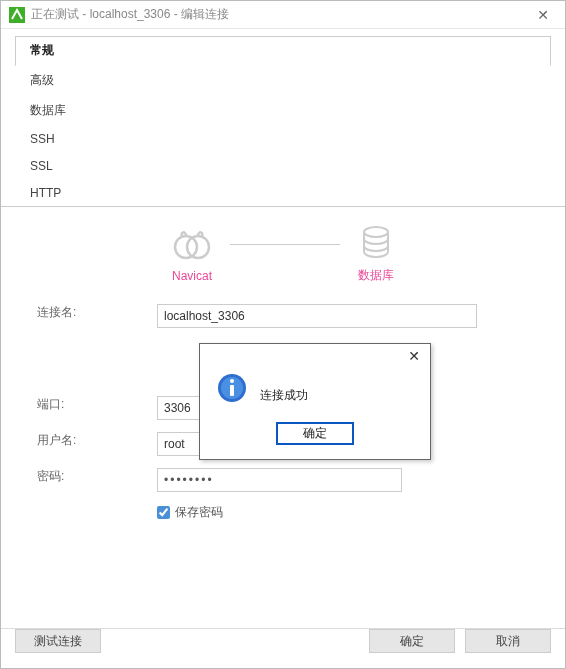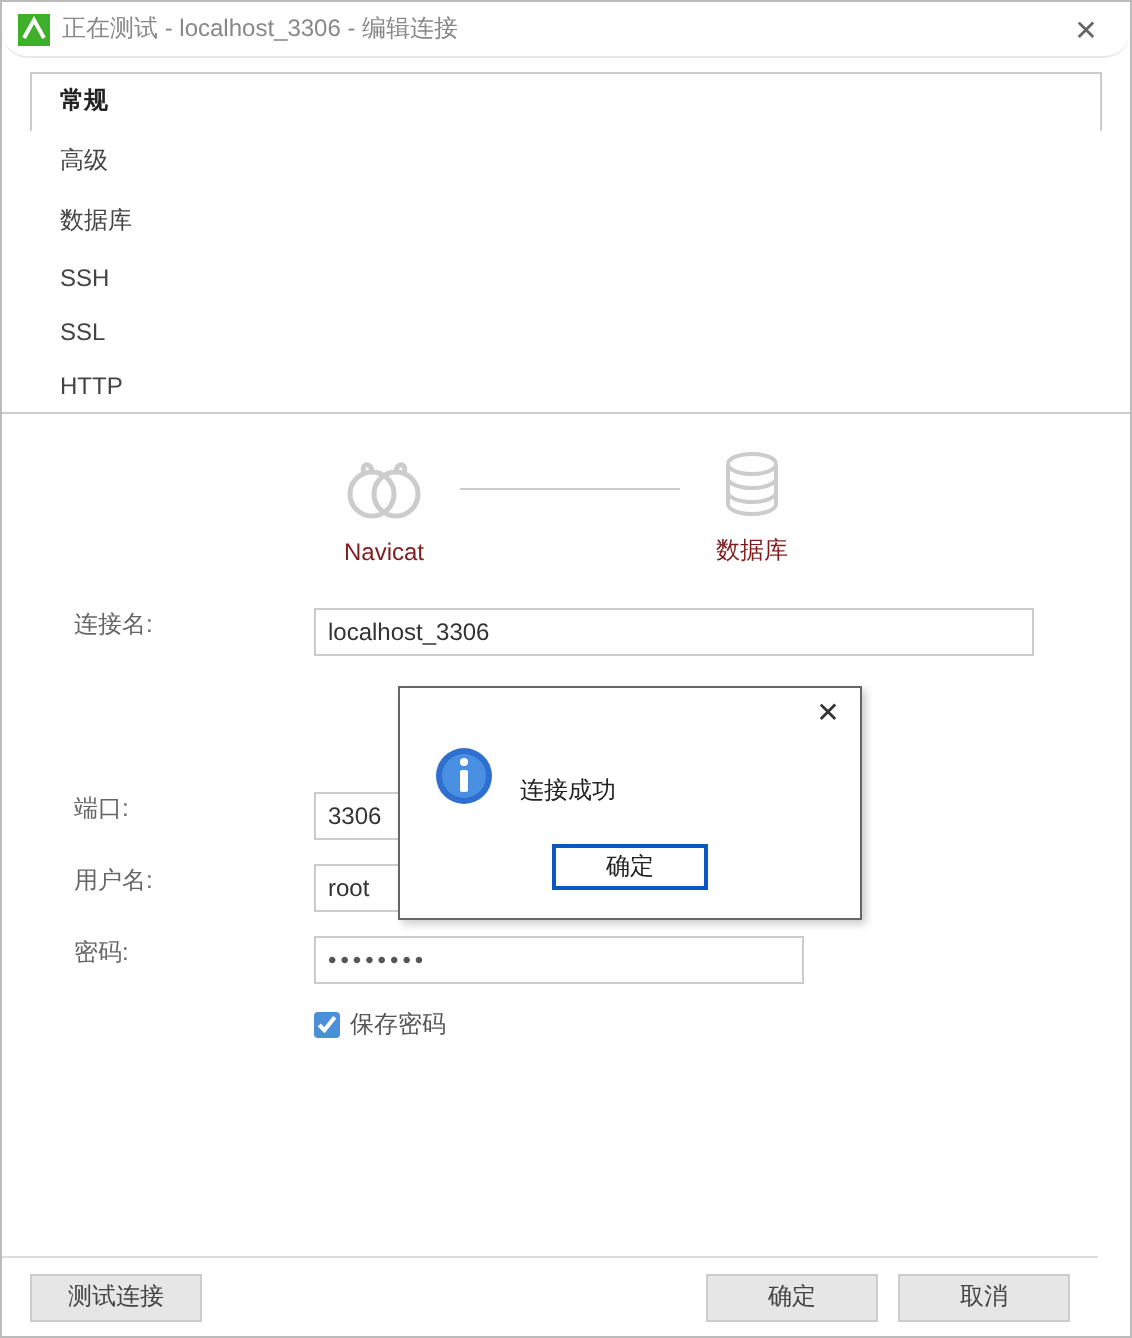--- a/index.html
+++ b/index.html
@@ -1,42 +1,42 @@
 <!DOCTYPE html>
 <html><head>
 <meta charset="utf-8">
 <style>
 * { box-sizing: border-box; margin: 0; padding: 0; font-family: "Microsoft YaHei", "Segoe UI", sans-serif; font-size: 12px; }
 body { background: #fff; width: 566px; height: 669px; overflow: hidden; position: relative; border: 1px solid #bbb; }
 
-.titlebar { height: 28px; display: flex; align-items: center; padding: 0 8px; background: #fff; border-bottom: 1px solid #e8e8e8; border-radius: 13px; }
+.titlebar { height: 28px; display: flex; align-items: center; padding: 0 8px; background: #fff; border-bottom: 1px solid #e8e8e8; }
 .titlebar .app-icon { width: 16px; height: 16px; margin-right: 6px; display: flex; align-items: center; justify-content: center; }
 .titlebar .title { color: #888; flex: 1; }
 .titlebar .close { width: 28px; text-align: center; color: #666; font-size: 14px; cursor: pointer; }
 
 .tabs { display: flex; border-bottom: 1px solid #ccc; padding: 6px 14px 0 14px; flex-direction: column; }
 .tab { padding: 5px 14px 6px 14px; color: #444; cursor: pointer; border: 1px solid transparent; position: relative; bottom: -1px; }
 .tab.active { border: 1px solid #ccc; border-bottom: 1px solid #fff; background: #fff; font-weight: bold; color: #222; }
 
 .diagram { display: flex; align-items: center; justify-content: center; padding: 18px 0 10px 0; gap: 18px; }
-.diagram .col { display: flex; flex-direction: column; align-items: center; gap: 6px; color: #7f1d1d; }
+.diagram .col { display: flex; flex-direction: column; align-items: center; gap: 6px; color: #ec4899; }
 .diagram .line { width: 110px; height: 1px; background: #ccc; position: relative; top: -10px;}
 
 .form { padding: 10px 36px 0 36px; }
 .row { display: flex; align-items: flex-start; margin-bottom: 8px; min-height: 28px; }
 .row .label { width: 120px; color: #666; }
 .row input[type=text], .row input[type=password] { height: 24px; padding: 0 6px; border: 1px solid #ccc; color: #333; outline: none; }
-.in-wide { width: 360px; }
+.in-wide { width: 320px; }
 .in-mid { width: 245px; }
 .in-small { width: 120px; }
 .gap { height: 20px; }
 .checkrow { margin-left: 120px; display: flex; align-items: center; gap: 5px; color: #555; }
 .checkrow input { accent-color: #4a90d9; }
 
-.footer { position: absolute; left: 0; right: 16px; bottom: 0; height: 40px; display: flex; align-items: center; padding: 0 14px; border-top: 1px solid #ddd; background: #fff; }
+.footer { position: absolute; left: 0; right: 0; bottom: 0; height: 40px; display: flex; align-items: flex-start; padding: 0 14px; border-top: 1px solid #ddd; background: #fff; }
 .footer .btn { height: 24px; min-width: 86px; background: #e6e6e6; border: 1px solid #ccc; color: #444; cursor: pointer; }
 .footer .spacer { flex: 1; }
 .footer .btn + .btn { margin-left: 10px; }
 
 .overlay-dialog { position: absolute; left: 198px; top: 342px; width: 232px; background: #fff; border: 1px solid #666; box-shadow: 2px 2px 4px rgba(0,0,0,0.2); }
 .overlay-dialog .dlg-top { display: flex; justify-content: flex-end; padding: 4px 6px 0 0; }
 .overlay-dialog .dlg-close { width: 20px; text-align: center; font-size: 14px; color: #333; cursor: pointer; }
 .overlay-dialog .dlg-body { display: flex; align-items: flex-end; gap: 12px; padding: 8px 16px 18px 16px; }
 .overlay-dialog .dlg-msg { color: #222; }
 .overlay-dialog .dlg-foot { display: flex; justify-content: center; padding: 0 0 14px 0; }

